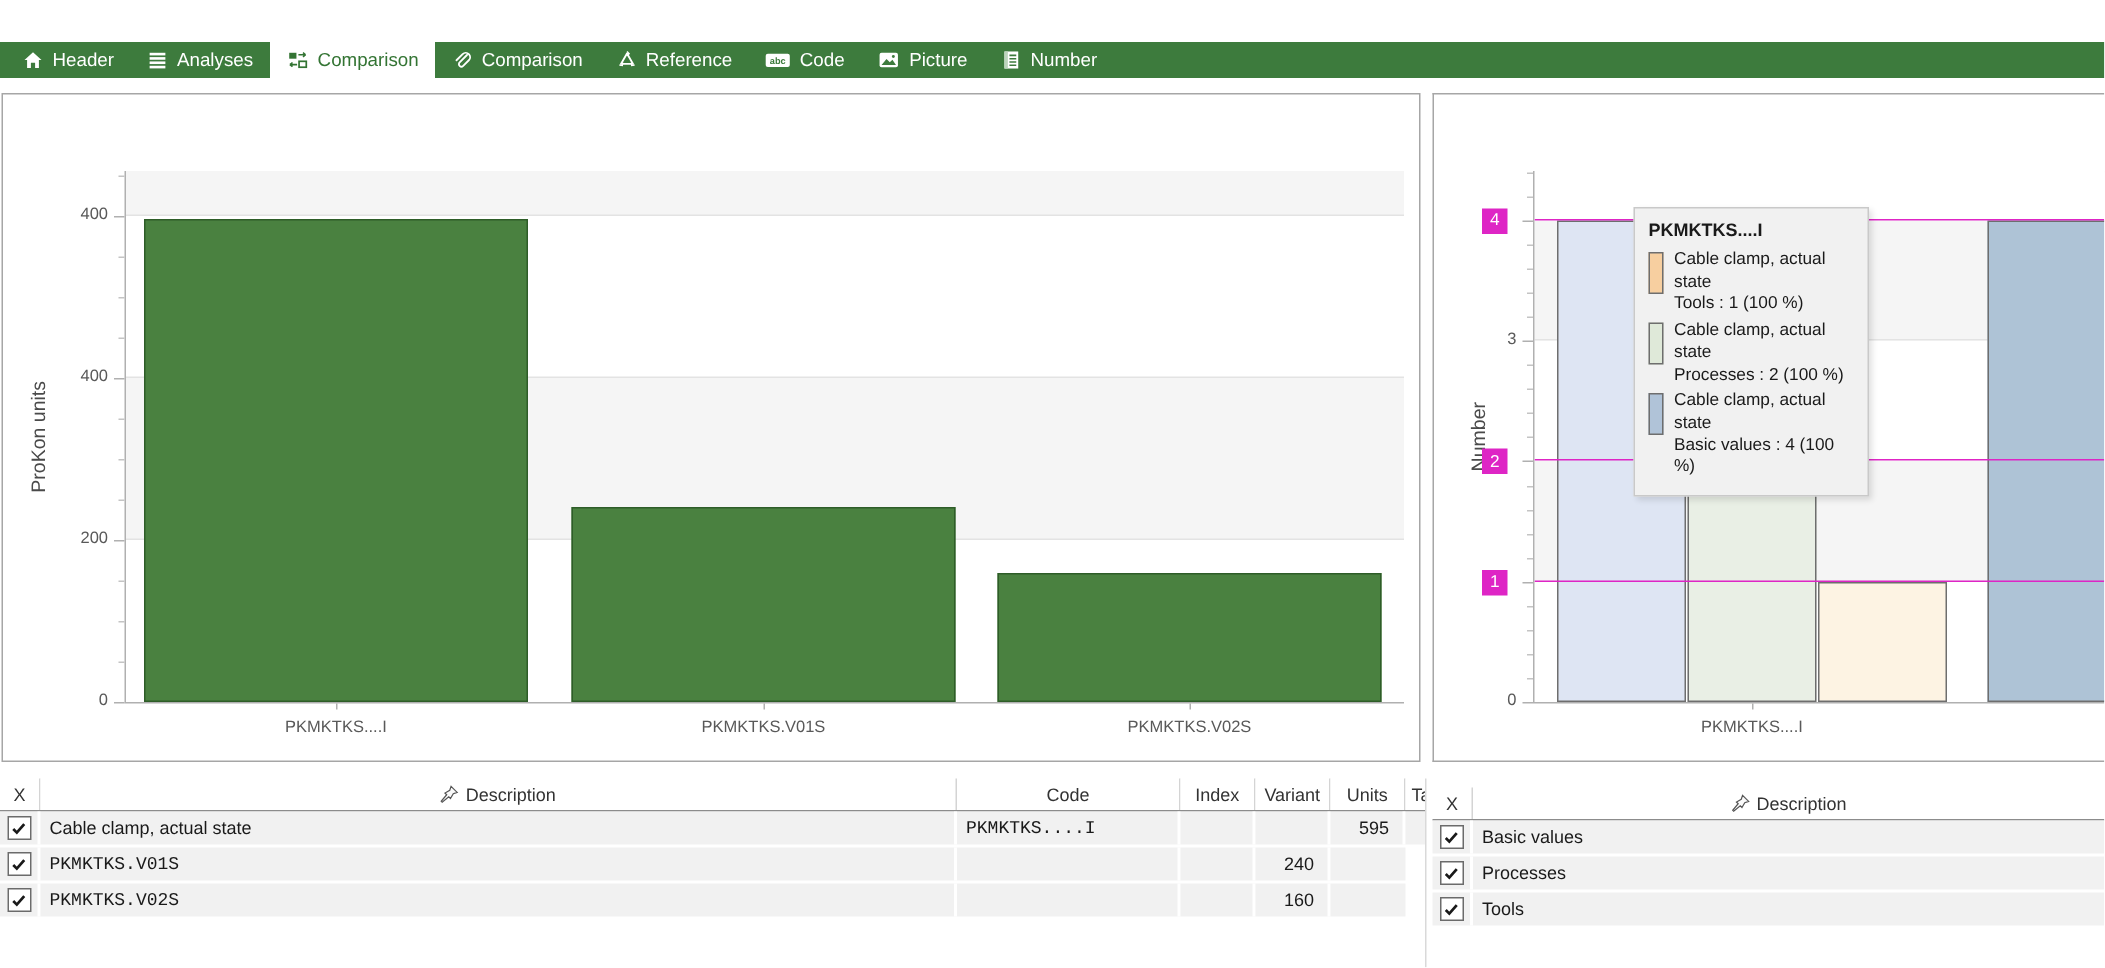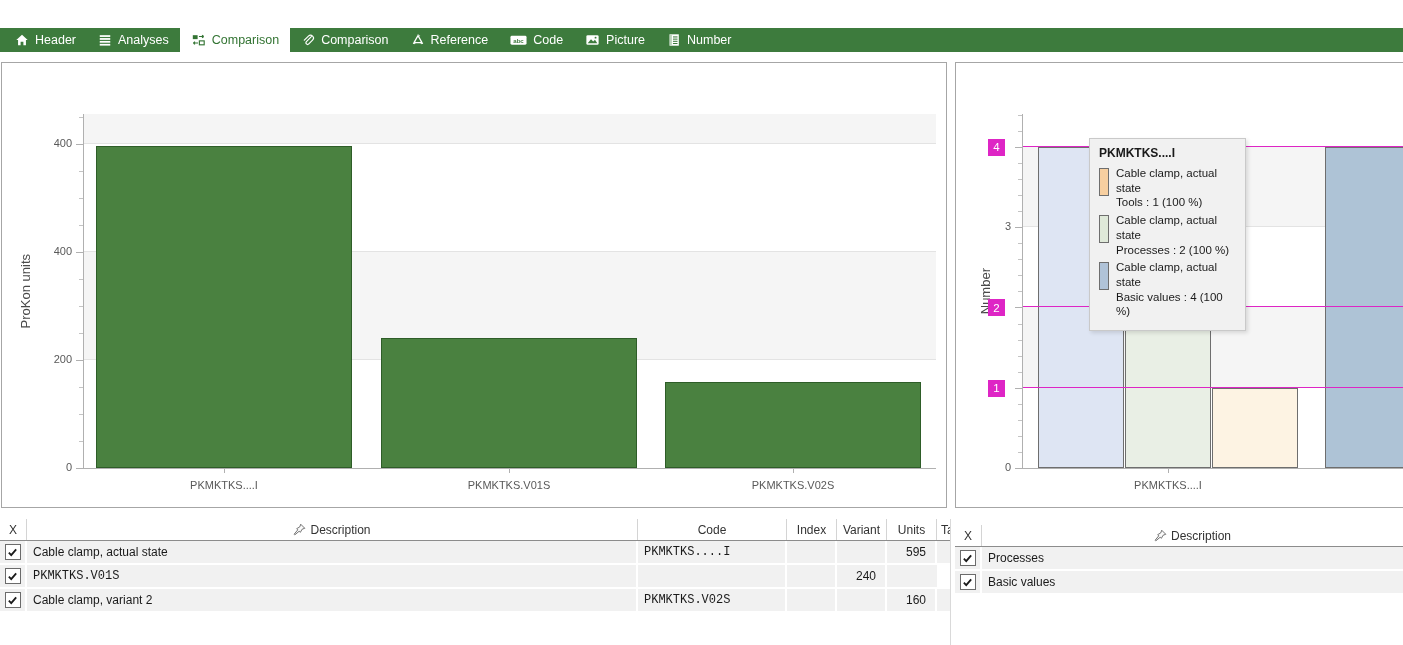--- a/index.html
+++ b/index.html
@@ -322,21 +322,20 @@
           <div class="td " style="border-right: none;"></div>
         </div>
         <div class="trow" style="grid-template-columns: 27px 611px 149px 50px 50px 50px 13px;">
           <div class="td cb">
             <div class="checkbox">
               <svg width="11" height="11" viewBox="0 0 12 12">
                 <path d="M2 6.2 L4.6 8.8 L10 2.6" stroke="#1a1a1a" stroke-width="2" fill="none"></path>
               </svg>
             </div>
           </div>
-          <div class="td ">Cable clamp, variant 2</div>
           <div class="td code">PKMKTKS.V02S</div>
           <div class="td "></div>
           <div class="td "></div>
           <div class="td num">160</div>
           <div class="td " style="border-right: none;"></div>
         </div>
       </div>
   </div>
 
   <div class="dtable" id="right-table" style="left:955px;top:525px;width:448px;">
@@ -351,29 +350,39 @@
     </div>
     <div id="right-table-rows">
         <div class="trow" style="grid-template-columns: 27px 421px;">
           <div class="td cb">
             <div class="checkbox">
               <svg width="11" height="11" viewBox="0 0 12 12">
                 <path d="M2 6.2 L4.6 8.8 L10 2.6" stroke="#1a1a1a" stroke-width="2" fill="none"></path>
               </svg>
             </div>
           </div>
+          <div class="td " style="border-right: none;">Basic values</div>
+        </div>
+        <div class="trow" style="grid-template-columns: 27px 421px;">
+          <div class="td cb">
+            <div class="checkbox">
+              <svg width="11" height="11" viewBox="0 0 12 12">
+                <path d="M2 6.2 L4.6 8.8 L10 2.6" stroke="#1a1a1a" stroke-width="2" fill="none"></path>
+              </svg>
+            </div>
+          </div>
           <div class="td " style="border-right: none;">Processes</div>
         </div>
         <div class="trow" style="grid-template-columns: 27px 421px;">
           <div class="td cb">
             <div class="checkbox">
               <svg width="11" height="11" viewBox="0 0 12 12">
                 <path d="M2 6.2 L4.6 8.8 L10 2.6" stroke="#1a1a1a" stroke-width="2" fill="none"></path>
               </svg>
             </div>
           </div>
-          <div class="td " style="border-right: none;">Basic values</div>
+          <div class="td " style="border-right: none;">Tools</div>
         </div>
       </div>
   </div>
 
   <div class="vsep" style="left:950px;top:519px;height:126px;"></div>
 </div>
 
 </body></html>

